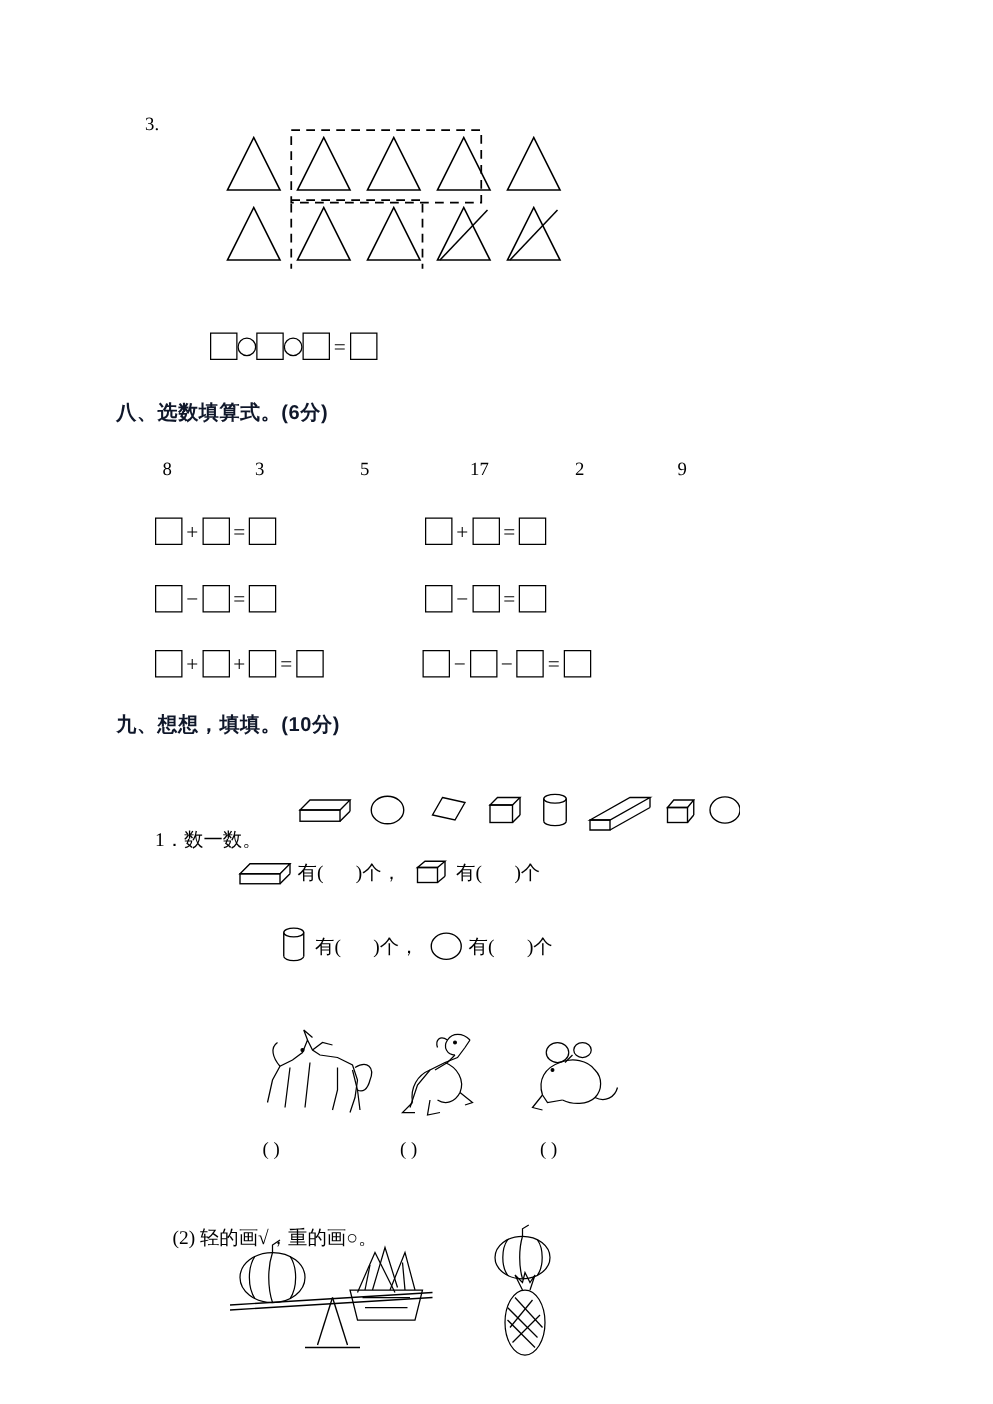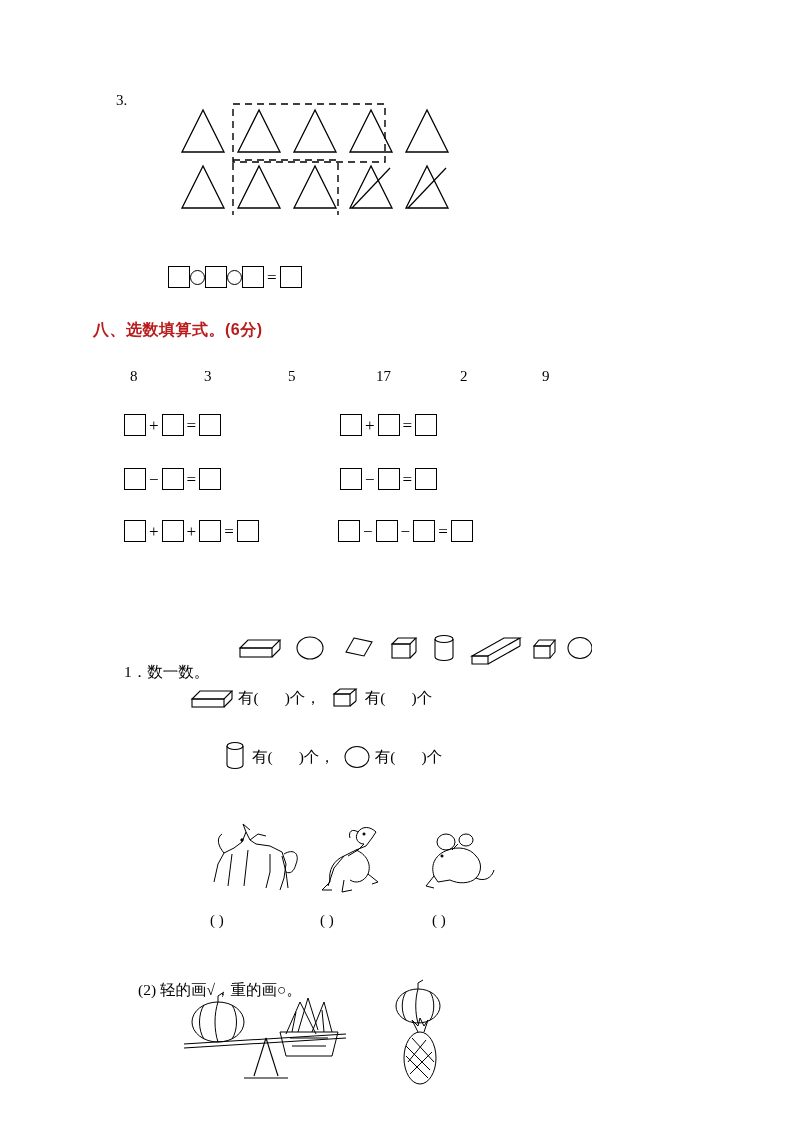--- a/index.html
+++ b/index.html
@@ -16,21 +16,21 @@
     overflow: hidden;
   }
   .page {
     position: relative;
     width: 794px;
     height: 1123px;
   }
 
   
   .sec-title {
-    color: #b91c1c;
+    color: #0f172a;
     font-family: "Liberation Sans", sans-serif;
     font-weight: bold;
     font-size: 16px;
     letter-spacing: 0.5px;
   }
   .qnum {
     font-size: 15px;
     font-family: "Liberation Serif", serif;
   }
   .cn {
@@ -153,20 +153,23 @@
     <span class="box"></span><span class="op">−</span><span class="box"></span><span class="op">=</span><span class="box"></span>
   </div>
 
   <div class="eqrow" style="left:124px; top:520px;">
     <span class="box"></span><span class="op">+</span><span class="box"></span><span class="op">+</span><span class="box"></span><span class="op">=</span><span class="box"></span>
   </div>
   <div class="eqrow" style="left:338px; top:520px;">
     <span class="box"></span><span class="op">−</span><span class="box"></span><span class="op">−</span><span class="box"></span><span class="op">=</span><span class="box"></span>
   </div>
 
+  <div id="sec9-title">
+    <span class="sec-title">九、想想，填填。</span><span class="pts sec-title">(10分)</span>
+  </div>
 
   <div id="q91" class="cn">1．数一数。</div>
 
   <div id="q91shapes">
     <svg width="360" height="44" viewBox="0 0 360 44">
 
       <g stroke="#000" fill="none" stroke-width="1.1">
         <polygon points="8,26 40,26 48,18 16,18"></polygon>
         <rect x="8" y="26" width="32" height="9"></rect>
         <line x1="40" y1="35" x2="48" y2="27"></line>

